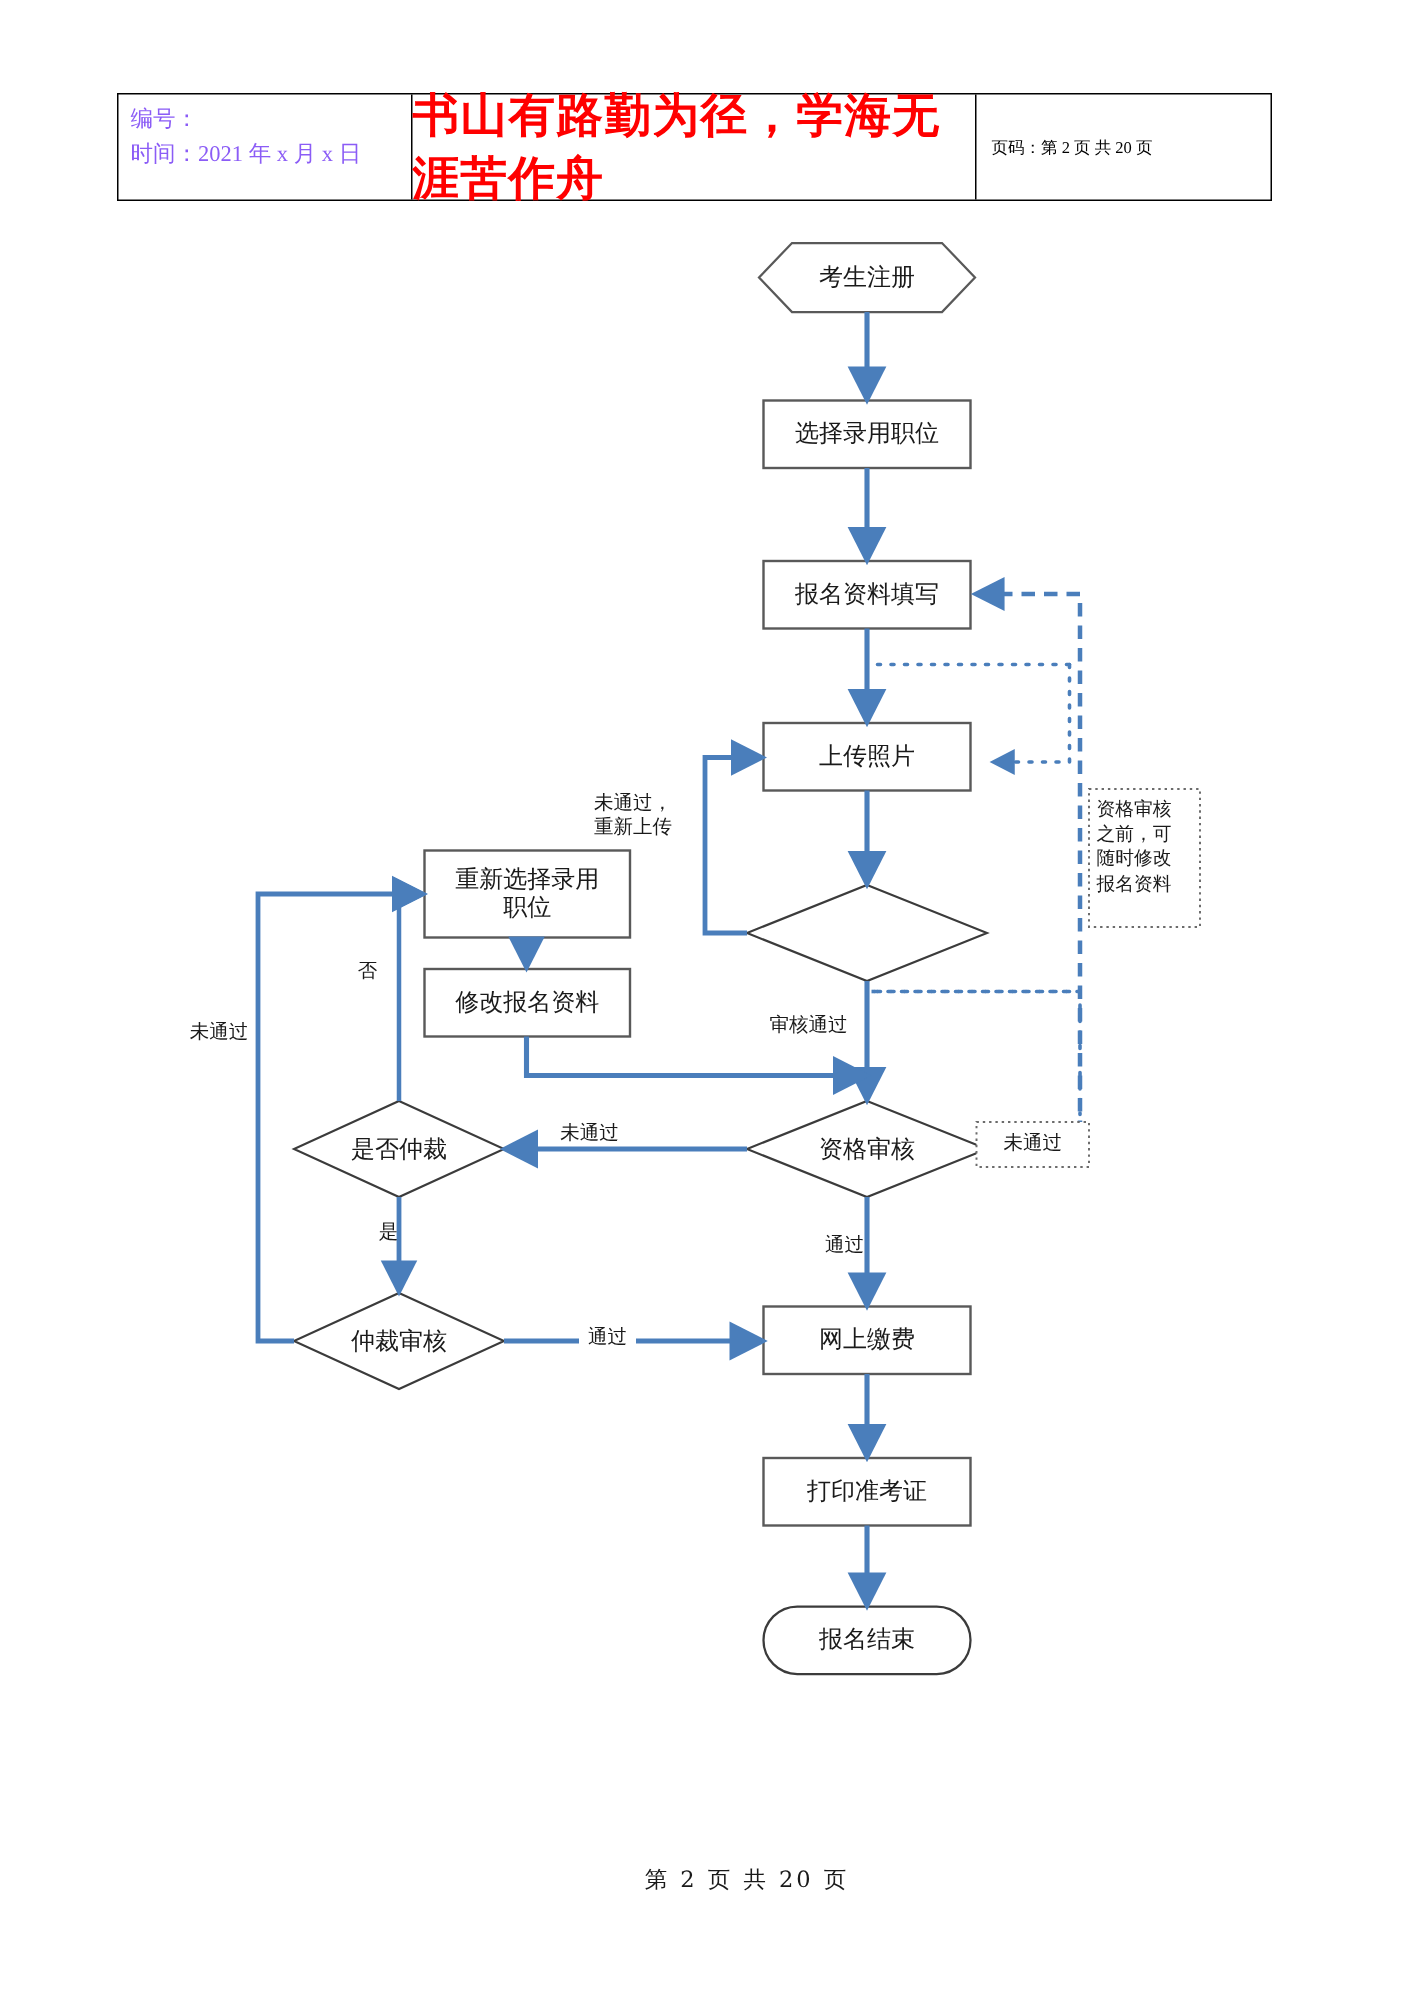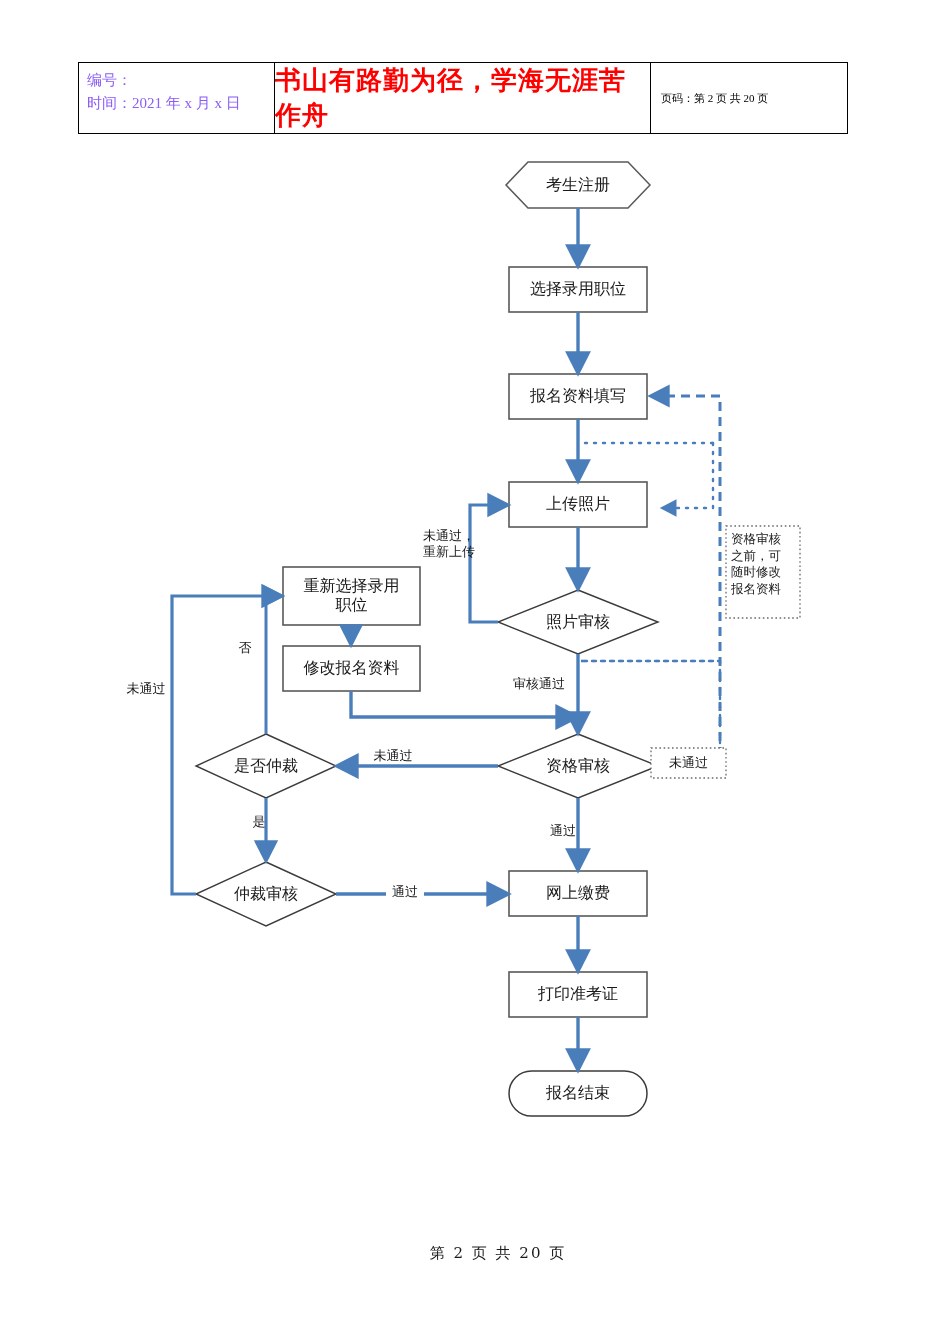--- a/index.html
+++ b/index.html
@@ -23,21 +23,21 @@
   .hdr-left{
     width:196px;border-right:1.5px solid #000;
     padding:6px 0 0 8px;
     font-size:15px;line-height:1.5;color:#8b5cf6;
   }
   .hdr-mid{
     flex:1;border-right:1.5px solid #000;
     display:flex;align-items:center;justify-content:center;
   }
   .hdr-mid span{
-    font-size:26px;font-weight:bold;letter-spacing:1px;
+    font-size:31px;font-weight:bold;letter-spacing:1px;
     font-family:"DejaVu Serif","Liberation Serif",serif;
   }
   .hdr-right{
     width:196px;display:flex;align-items:center;
     padding-left:10px;font-size:11px;color:#000;
   }
 
   
   .canvas{position:absolute;left:0;top:140px;width:950px;height:1010px;}
   svg.flow{position:absolute;left:0;top:0;width:950px;height:1010px;overflow:visible;}
@@ -182,40 +182,39 @@
     </svg>
 
     <div class="nodelabel" style="left:506px;top:22px;width:144px;height:46px;">考生注册</div>
 
     <div class="nodelabel" style="left:509px;top:127px;width:138px;height:45px;">选择录用职位</div>
 
     <div class="nodelabel" style="left:509px;top:234px;width:138px;height:45px;">报名资料填写</div>
 
     <div class="nodelabel" style="left:509px;top:342px;width:138px;height:45px;">上传照片</div>
 
-    <div class="nodelabel" style="left:508px;top:462px;width:140px;height:40px;">照片审核</div>
 
     <div class="nodelabel" style="left:283px;top:427px;width:137px;height:58px;">重新选择录用
 职位</div>
 
     <div class="nodelabel" style="left:283px;top:506px;width:137px;height:45px;">修改报名资料</div>
 
     <div class="nodelabel" style="left:508px;top:606px;width:140px;height:40px;">资格审核</div>
 
     <div class="nodelabel" style="left:196px;top:606px;width:140px;height:40px;">是否仲裁</div>
 
     <div class="nodelabel" style="left:196px;top:734px;width:140px;height:40px;">仲裁审核</div>
 
     <div class="nodelabel" style="left:509px;top:731px;width:138px;height:45px;">网上缴费</div>
 
     <div class="nodelabel" style="left:509px;top:832px;width:138px;height:45px;">打印准考证</div>
 
     <div class="nodelabel" style="left:509px;top:931px;width:138px;height:45px;">报名结束</div>
 
-    <div class="edgelabel" style="left:396px;top:388px;width:72px;text-align:left;margin-left:27px;">未通过，
+    <div class="edgelabel" style="left:396px;top:388px;width:72px;text-align:left;">未通过，
 重新上传</div>
 
     <div class="edgelabel" style="left:505px;top:536px;width:68px;">审核通过</div>
 
     <div class="edgelabel" style="left:365px;top:608px;width:56px;background:#ffffff;">未通过</div>
 
     <div class="edgelabel" style="left:655px;top:615px;width:67px;">未通过</div>
 
     <div class="edgelabel" style="left:544px;top:683px;width:38px;">通过</div>
 

